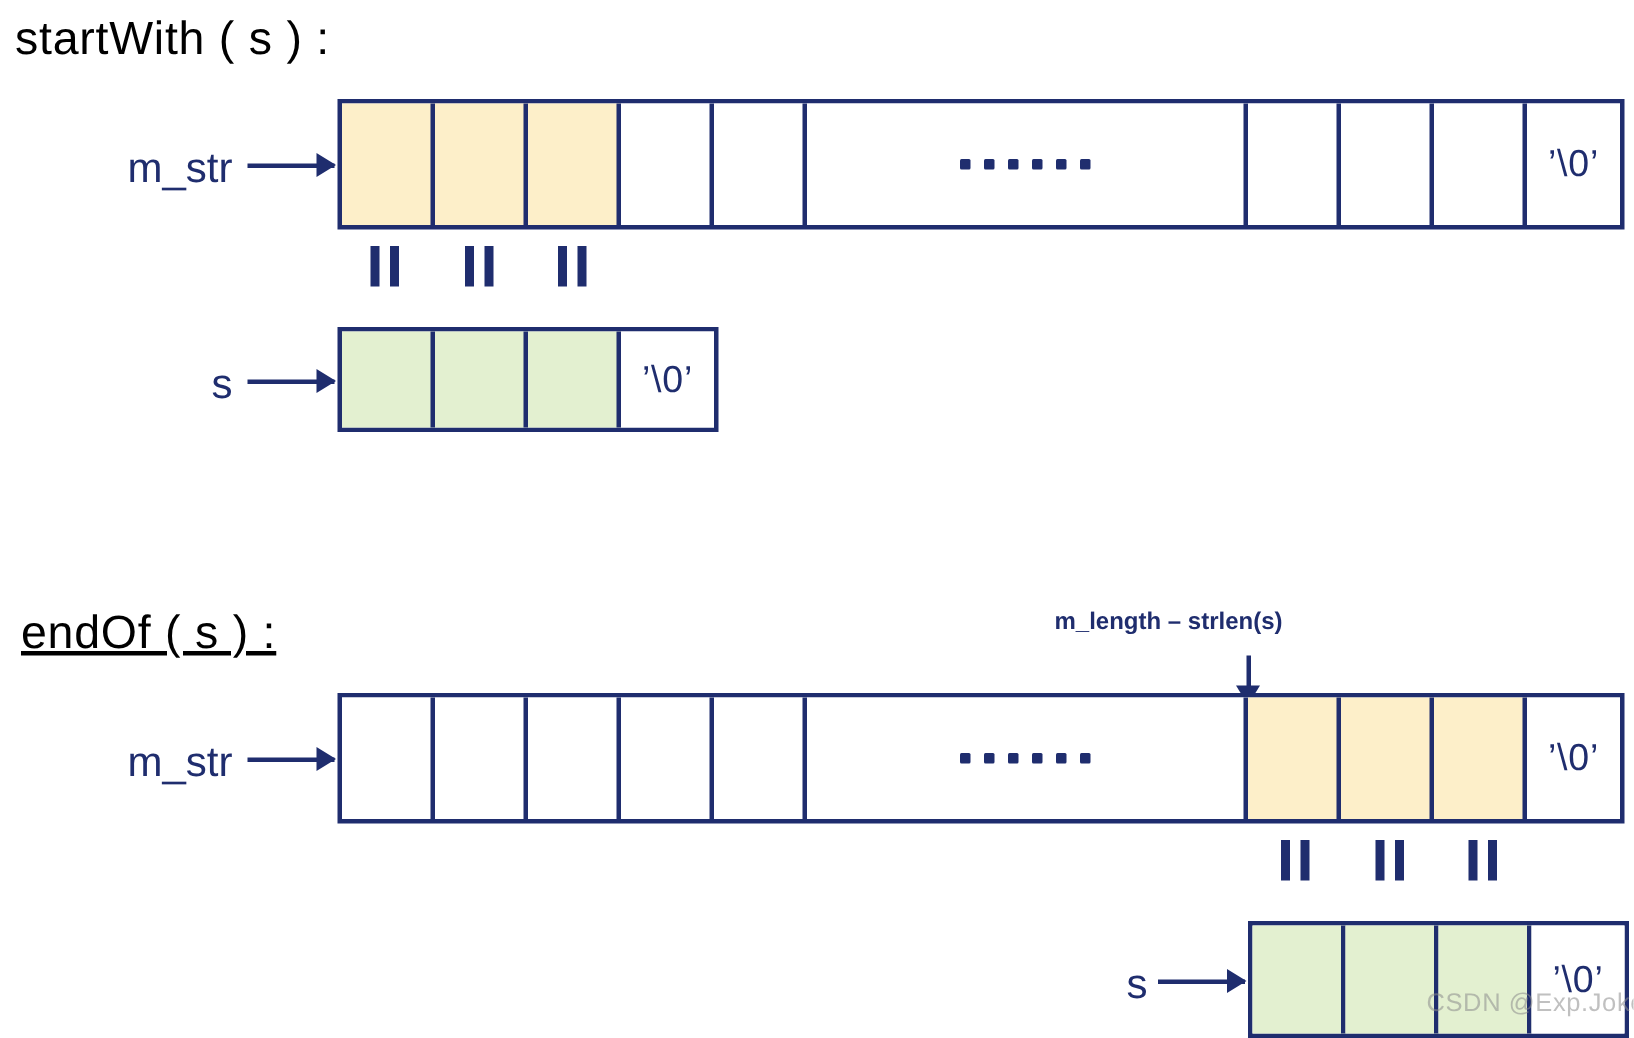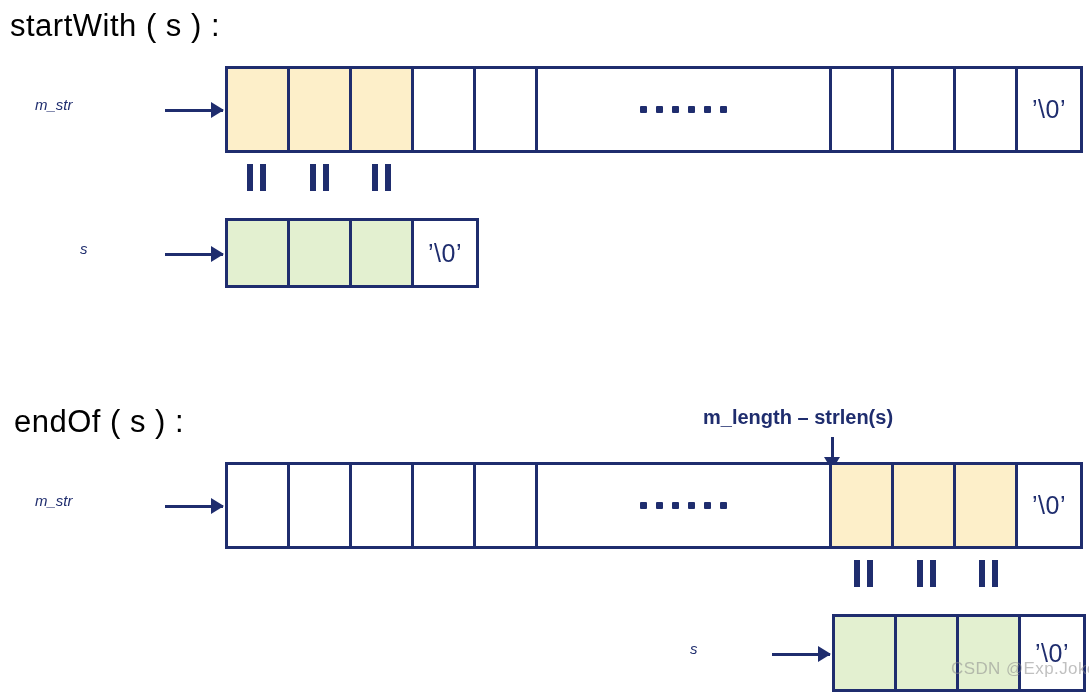--- a/index.html
+++ b/index.html
@@ -20,24 +20,24 @@
   .section-title {
     font-size: 31px;
     color: #000000;
     letter-spacing: 0.5px;
     white-space: nowrap;
     font-weight: 400;
   }
 
   
   .ptr-label {
-    font-size: 15px;
+    font-size: 28px;
     color: #1F2D6E;
     white-space: nowrap;
-    font-style: italic;
+    text-align: right;
   }
 
   
   .h-arrow {
     position: absolute;
     height: 20px;
   }
   .h-arrow .shaft {
     position: absolute;
     left: 0;
@@ -129,21 +129,21 @@
   }
   .eq-mark i {
     display: block;
     width: 6px;
     height: 27px;
     background: #1F2D6E;
   }
 
   
   .annotation {
-    font-size: 20px;
+    font-size: 16px;
     color: #1F2D6E;
     white-space: nowrap;
     font-weight: 600;
   }
 
   
   .watermark {
     font-size: 17px;
     color: rgba(140,140,140,0.55);
     white-space: nowrap;
@@ -208,21 +208,21 @@
 
 <div class="array" style="left:225px; top:218px; height:70px;">
   <div class="cell fill-green" style="width:62px;"></div>
   <div class="cell fill-green" style="width:62px;"></div>
   <div class="cell fill-green" style="width:62px;"></div>
   <div class="cell" style="width:62px;">
     <span class="cell-text">’\0’</span>
   </div>
 </div>
 
-<div class="abs section-title" style="left:14px; top:404px;">endOf ( s ) :</div>
+<div class="abs section-title" style="left:14px; top:404px;text-decoration:underline;">endOf ( s ) :</div>
 
 <div class="abs annotation" style="left:703px; top:406px;">m_length – strlen(s)</div>
 
 <div class="v-arrow" style="left:822px; top:437px; height:32px;">
   <span class="shaft"></span>
   <span class="head"></span>
 </div>
 
 <div class="abs ptr-label" style="left:35px; top:492px; width:120px;">m_str</div>
 

